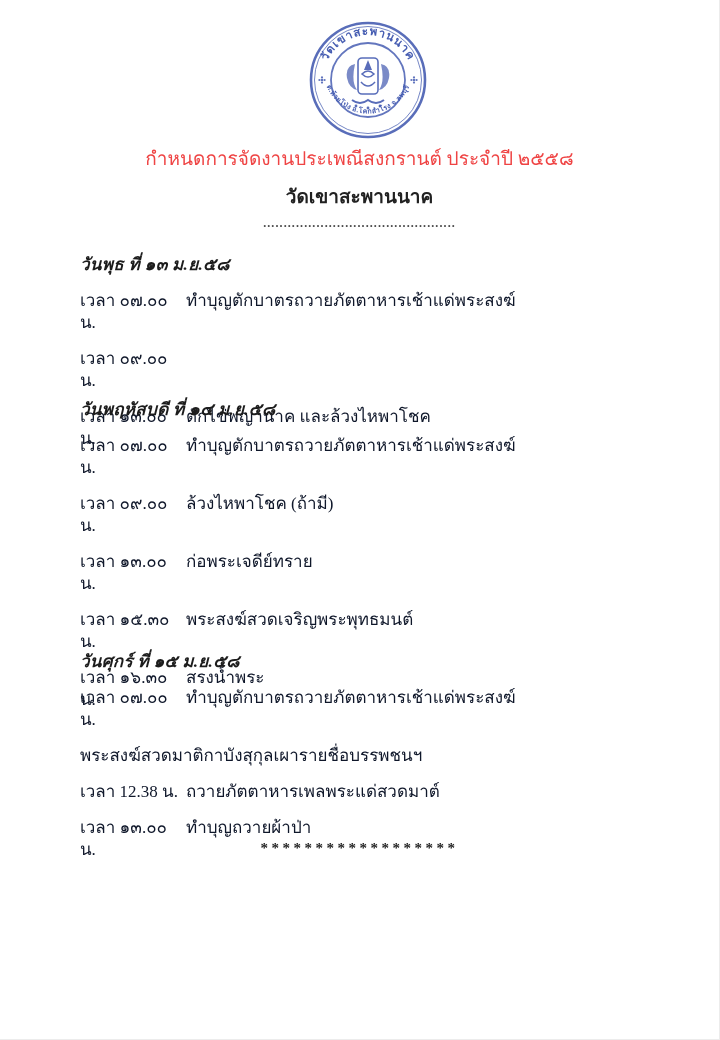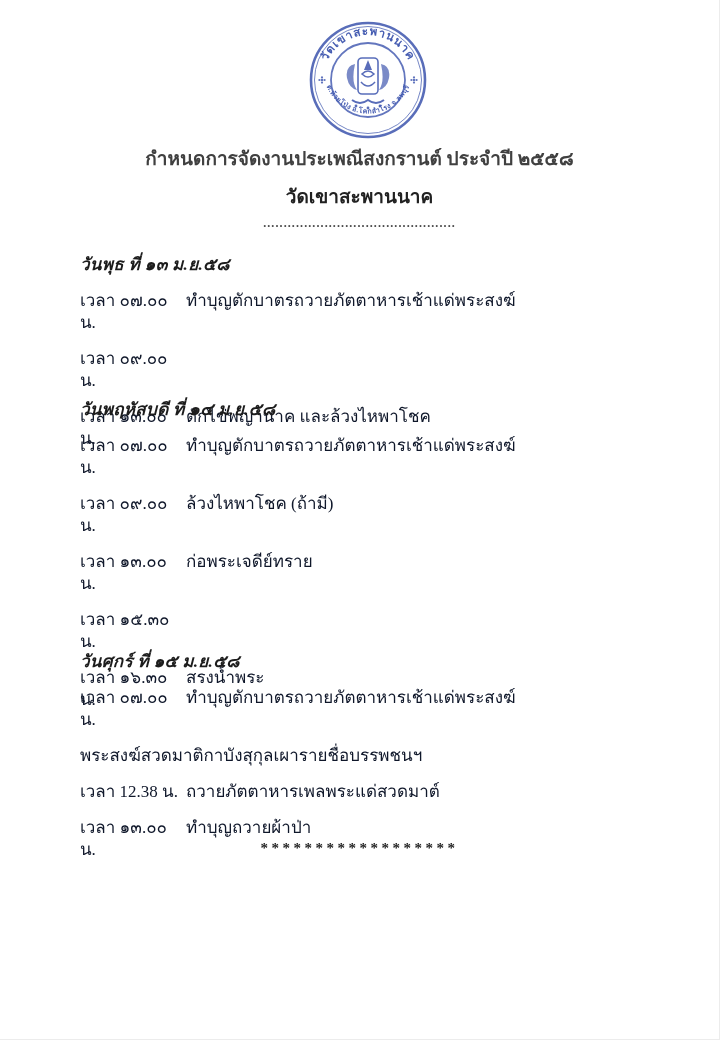--- a/index.html
+++ b/index.html
@@ -19,21 +19,21 @@
   .stamp {
     position:absolute; top:20px; left:308px;
     width:120px; height:120px;
     filter:blur(0.3px);
     opacity:0.95;
   }
 
   
   .title-line1 {
     position:absolute; top:143px; left:0; width:100%;
-    text-align:center; font-size:19px; font-weight:bold; color:#404040;
+    text-align:center; font-size:19px; font-weight:normal; color:#ef4444;
   }
   .title-line2 {
     position:absolute; top:181px; left:0; width:100%;
     text-align:center; font-size:19px; font-weight:bold; color:#212121;
   }
   .dotted-sep {
     position:absolute; top:216px; left:0; width:100%;
     text-align:center; font-size:12px; letter-spacing:1.1px;
     color:#4a4a4a; font-weight:bold;
   }
@@ -155,20 +155,21 @@
     <div class="row">
       <span class="time">เวลา ๐๙.๐๐ น.</span>
       <span class="activity">ล้วงไหพาโชค (ถ้ามี)</span>
     </div>
     <div class="row">
       <span class="time">เวลา ๑๓.๐๐ น.</span>
       <span class="activity">ก่อพระเจดีย์ทราย</span>
     </div>
     <div class="row">
       <span class="time">เวลา ๑๕.๓๐ น.</span>
+      <span class="activity">พระสงฆ์สวดเจริญพระพุทธมนต์</span>
     </div>
     <div class="row">
       <span class="time">เวลา ๑๖.๓๐ น.</span>
       <span class="activity">สรงน้ำพระ</span>
     </div>
     <div class="row">
     </div>
   </div>
 
   <div class="section section-3">

